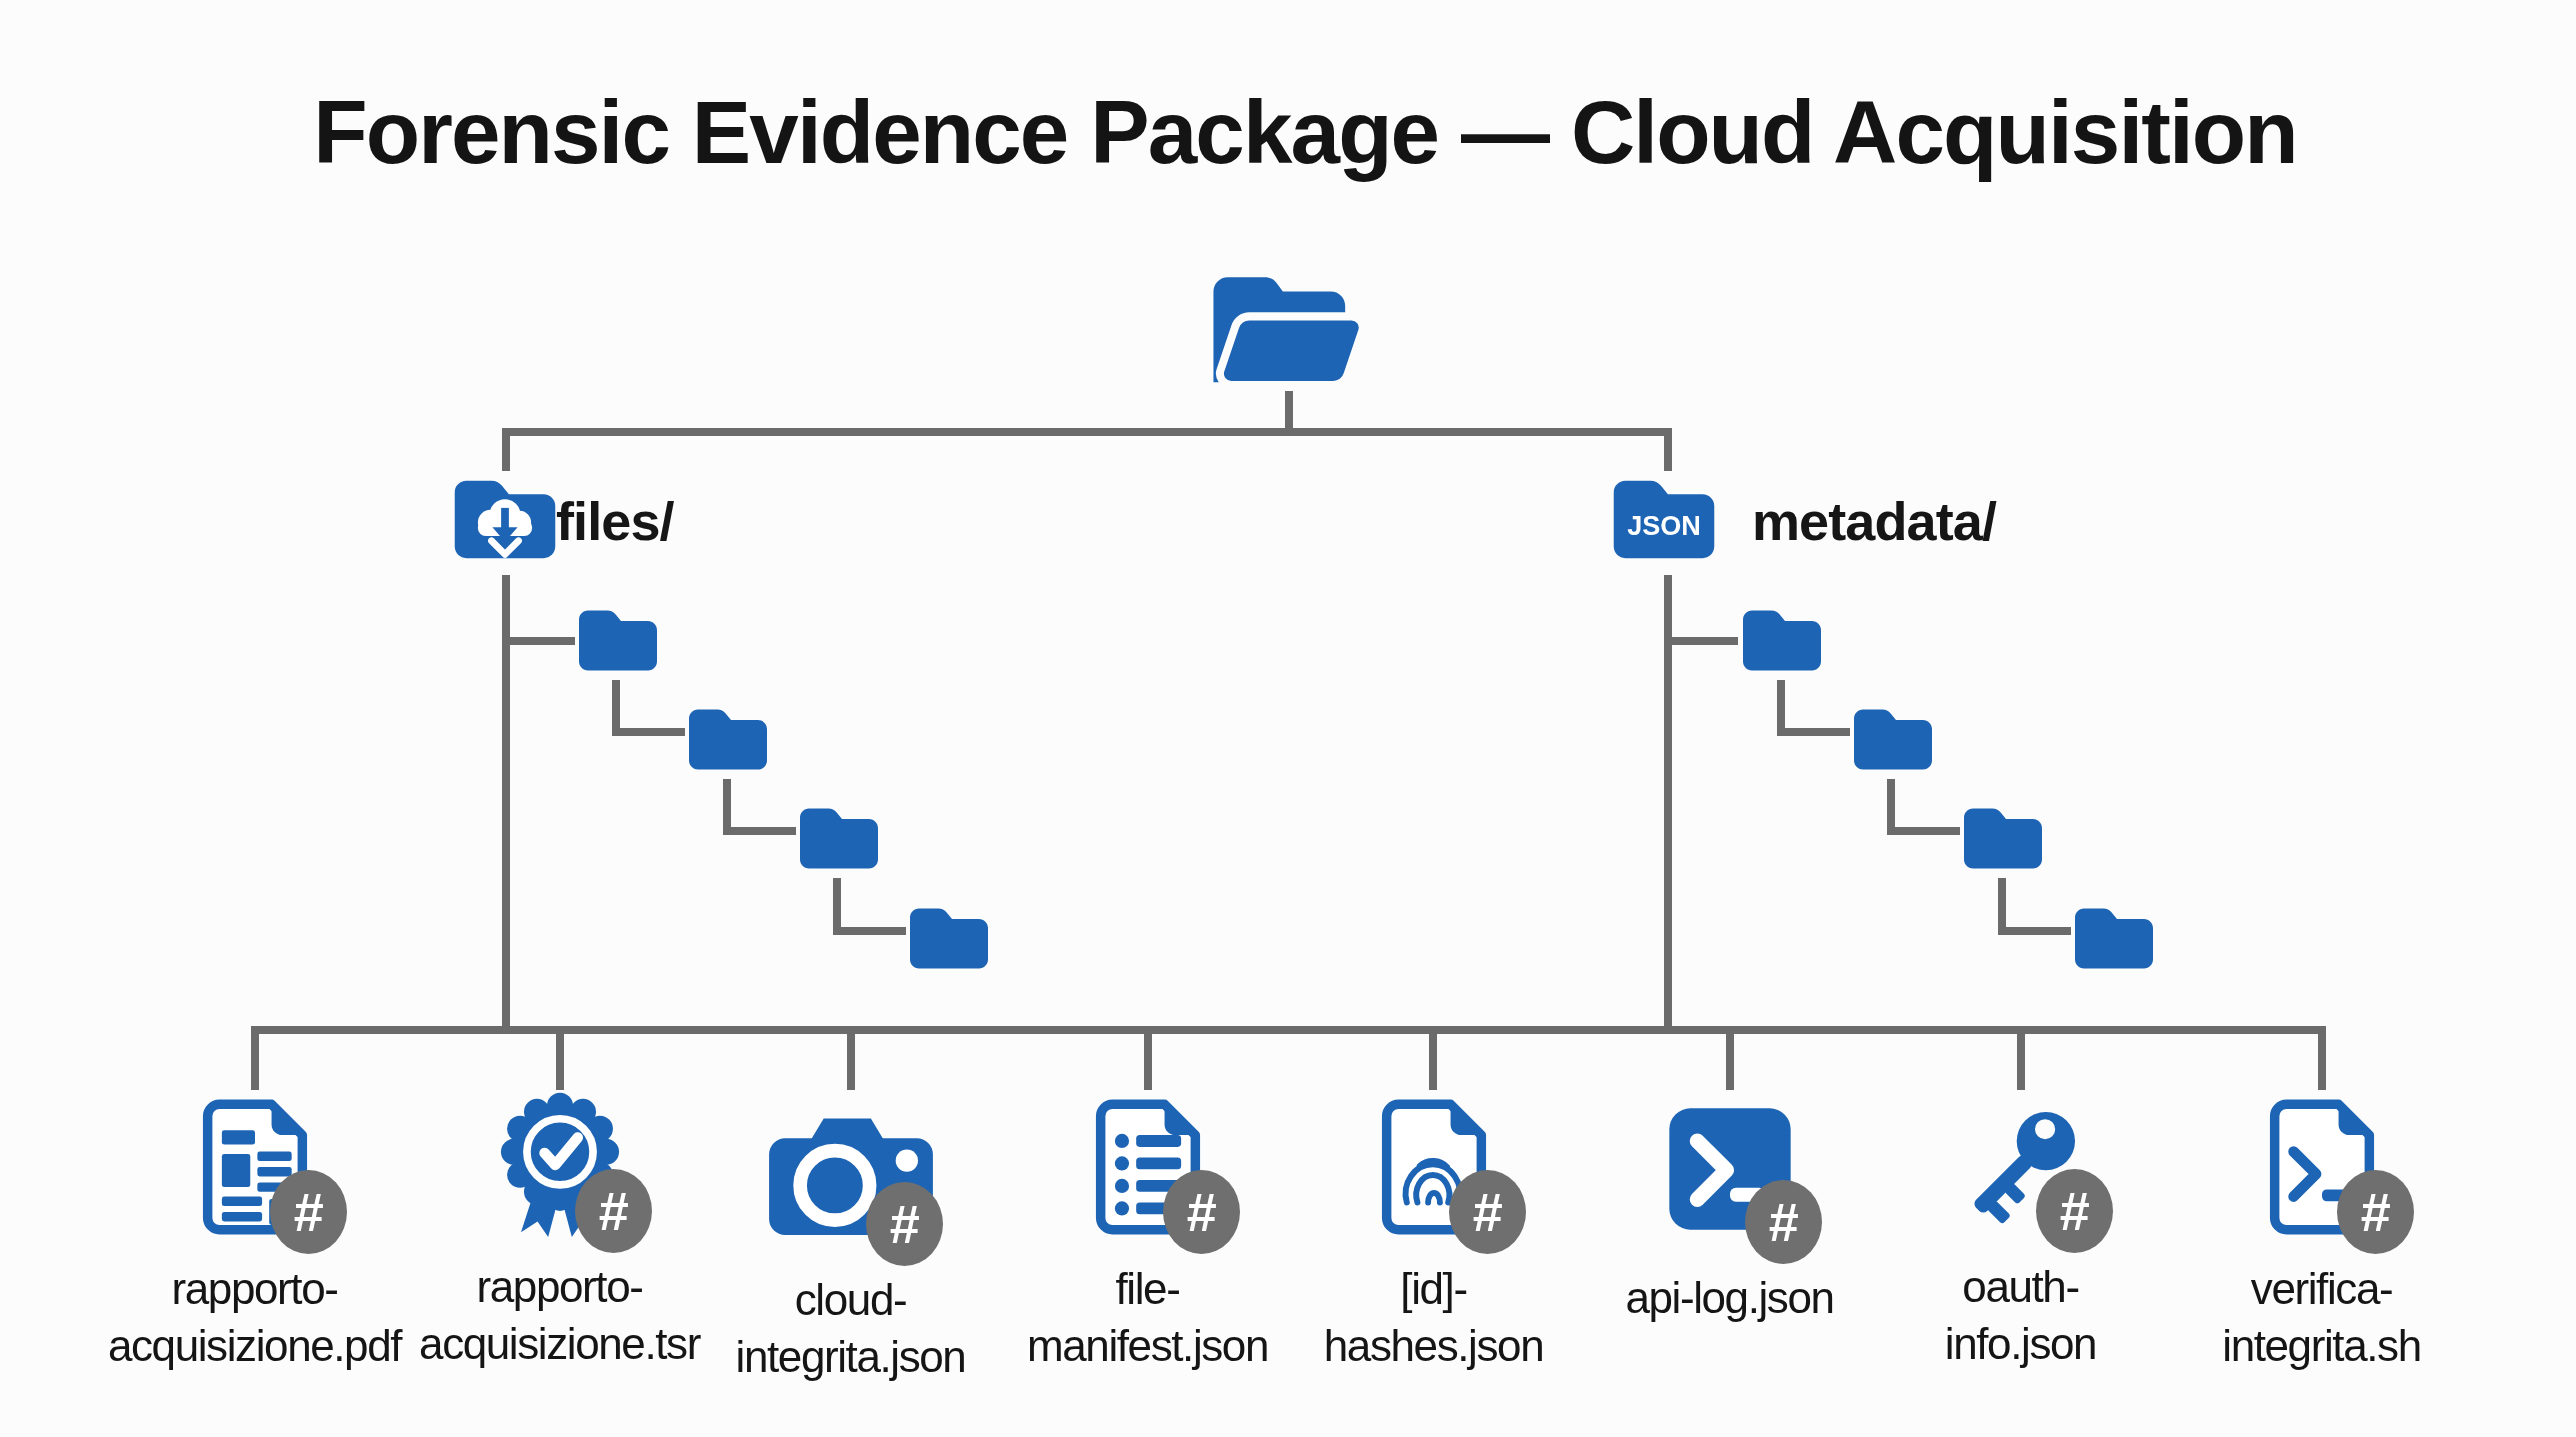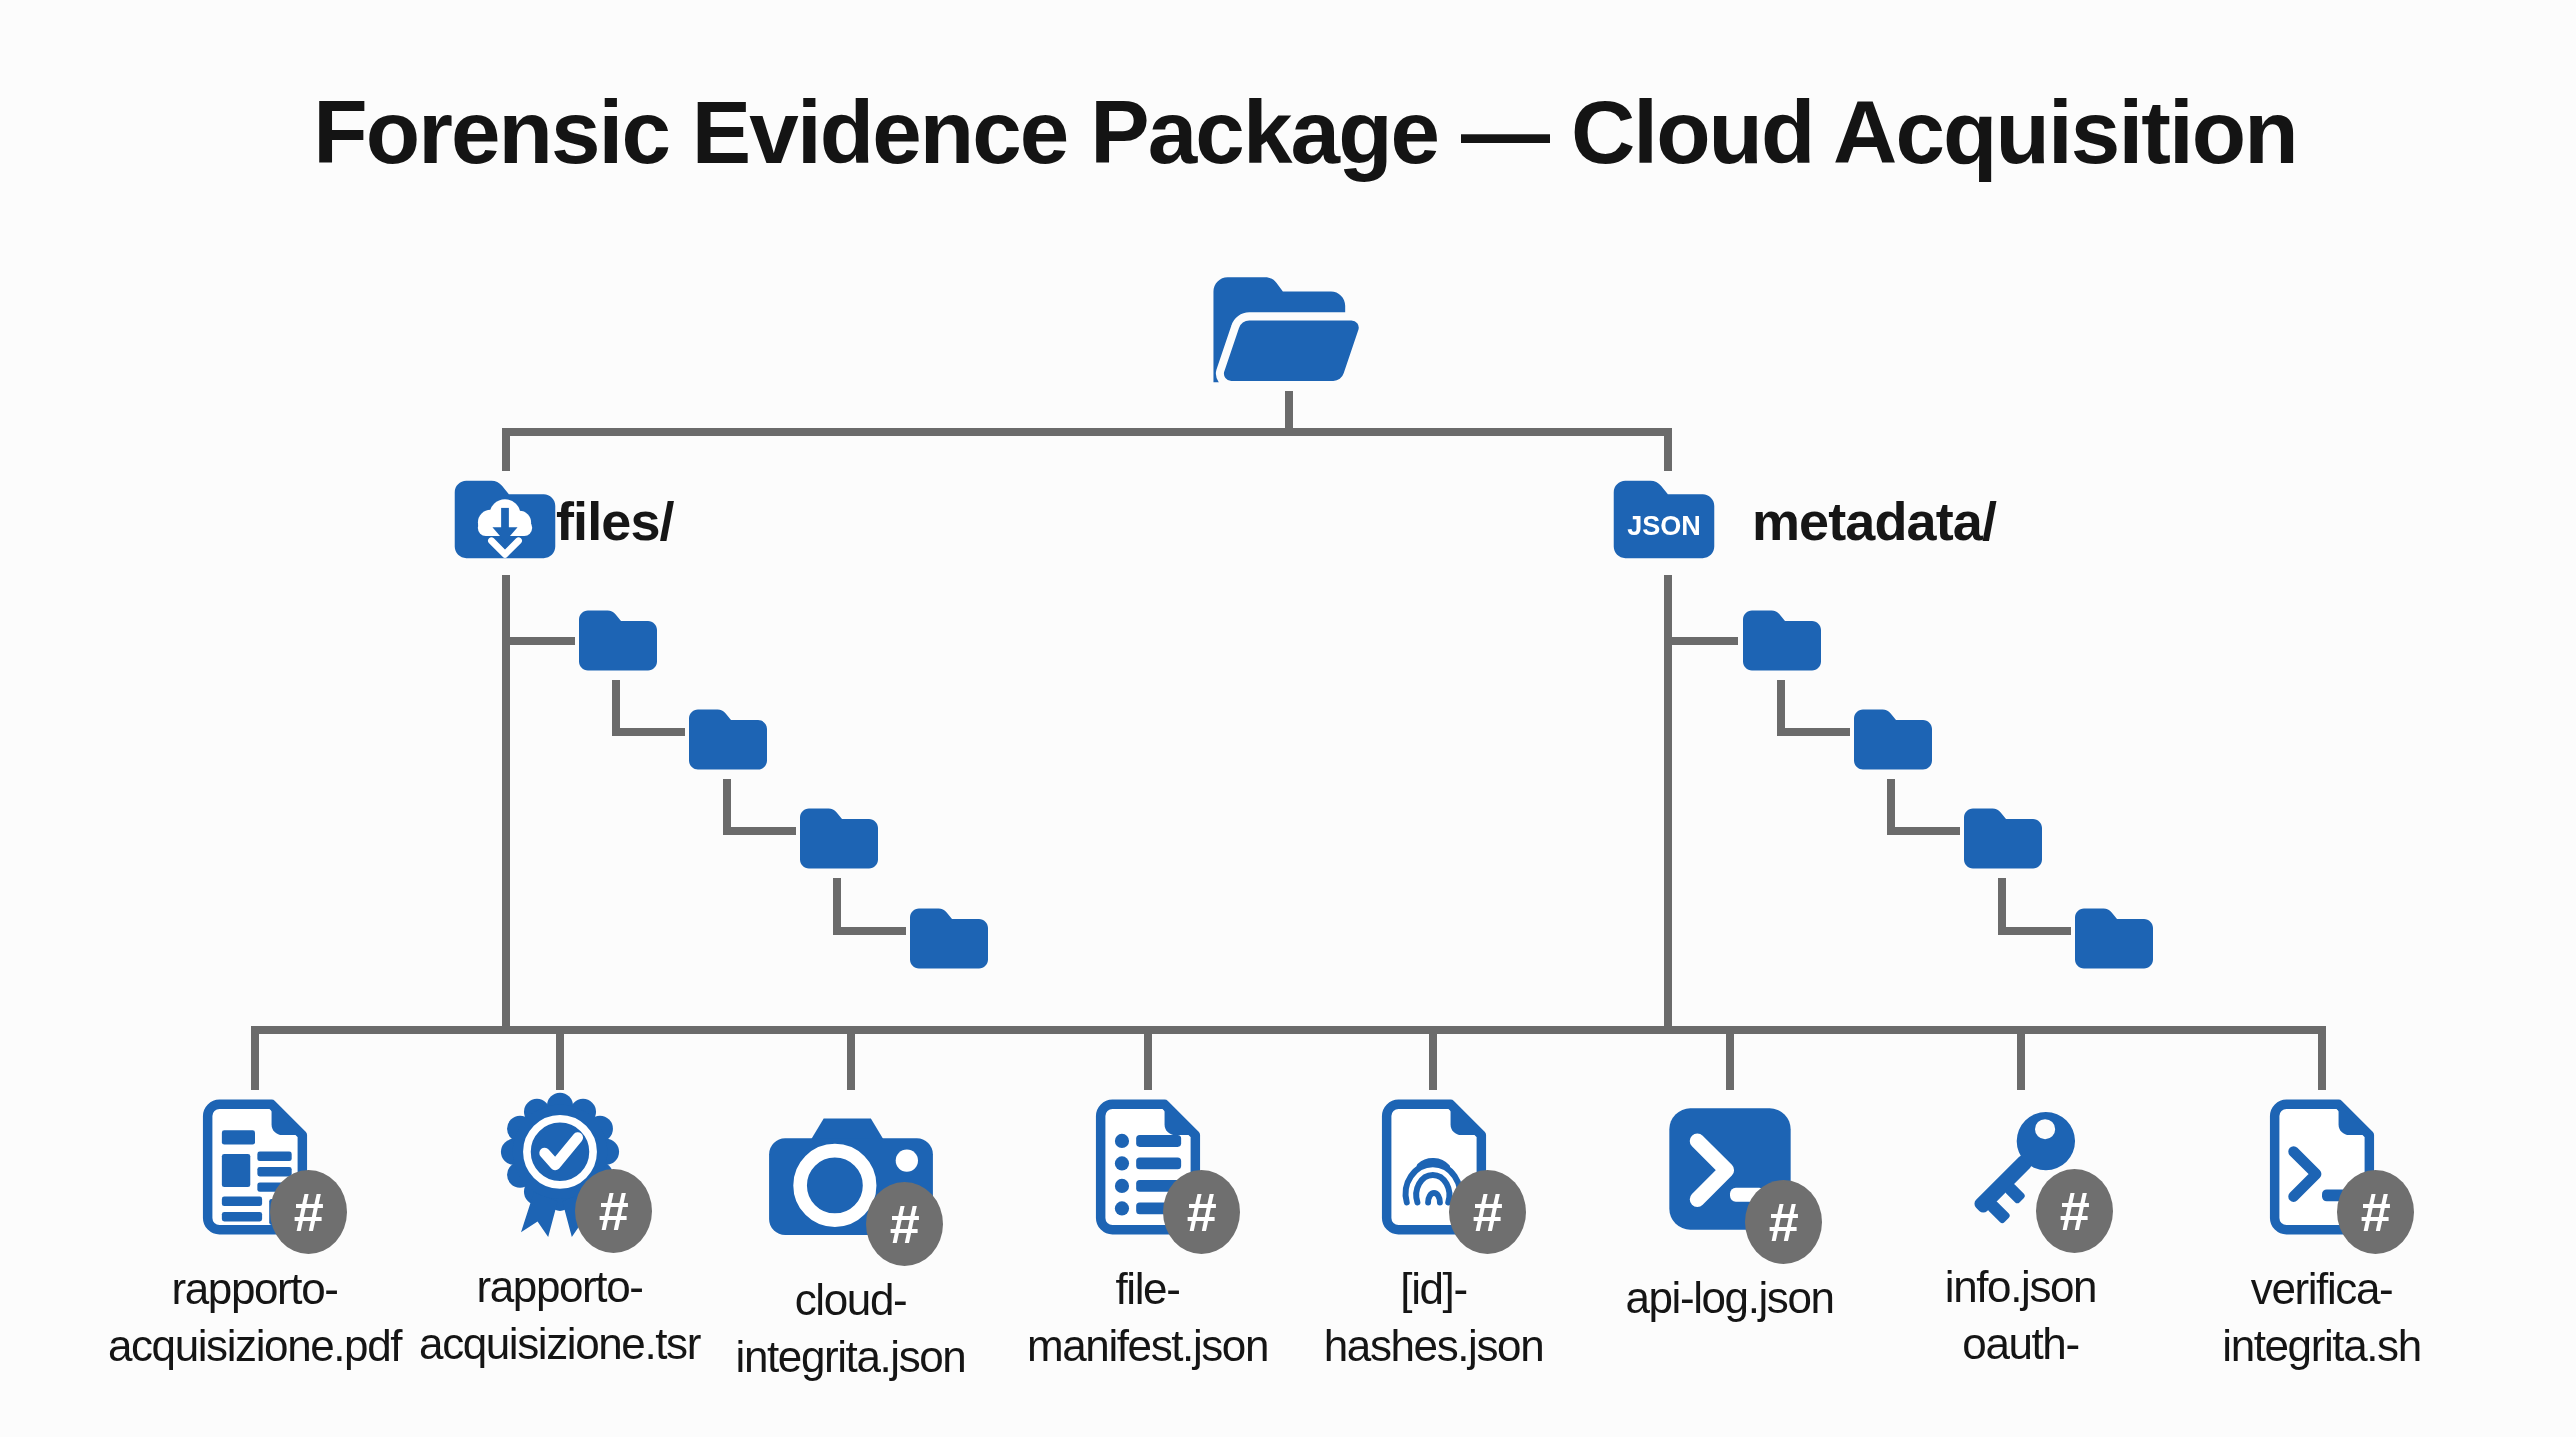--- a/index.html
+++ b/index.html
@@ -271,22 +271,22 @@
         <rect x="44" y="75" width="11" height="17" rx="3"></rect>
         <circle cx="102" cy="70" r="26"></circle>
       </g>
       <g transform="rotate(-45 70 70)">
         <circle cx="109" cy="62" r="9" fill="#fcfcfc"></circle>
       </g>
     </svg>
     <div class="hash-badge">#</div>
   </div>
   <div class="file-label">
+    <div>oauth-</div>
     <div>info.json</div>
-    <div>oauth-</div>
   </div>
 </div>
 
 <div class="file-item" style="left:2153px">
   <div class="icon-wrap">
     <svg class="svg-doc" viewBox="0 0 120 130">
       <use href="#doc-outline"></use>
       <path d="M36,52 L55,71 L36,90" fill="none" stroke="#1d64b4" stroke-width="9" stroke-linecap="round" stroke-linejoin="round"></path>
       <rect x="60" y="84" width="25" height="10" rx="4" fill="#1d64b4"></rect>
     </svg>

